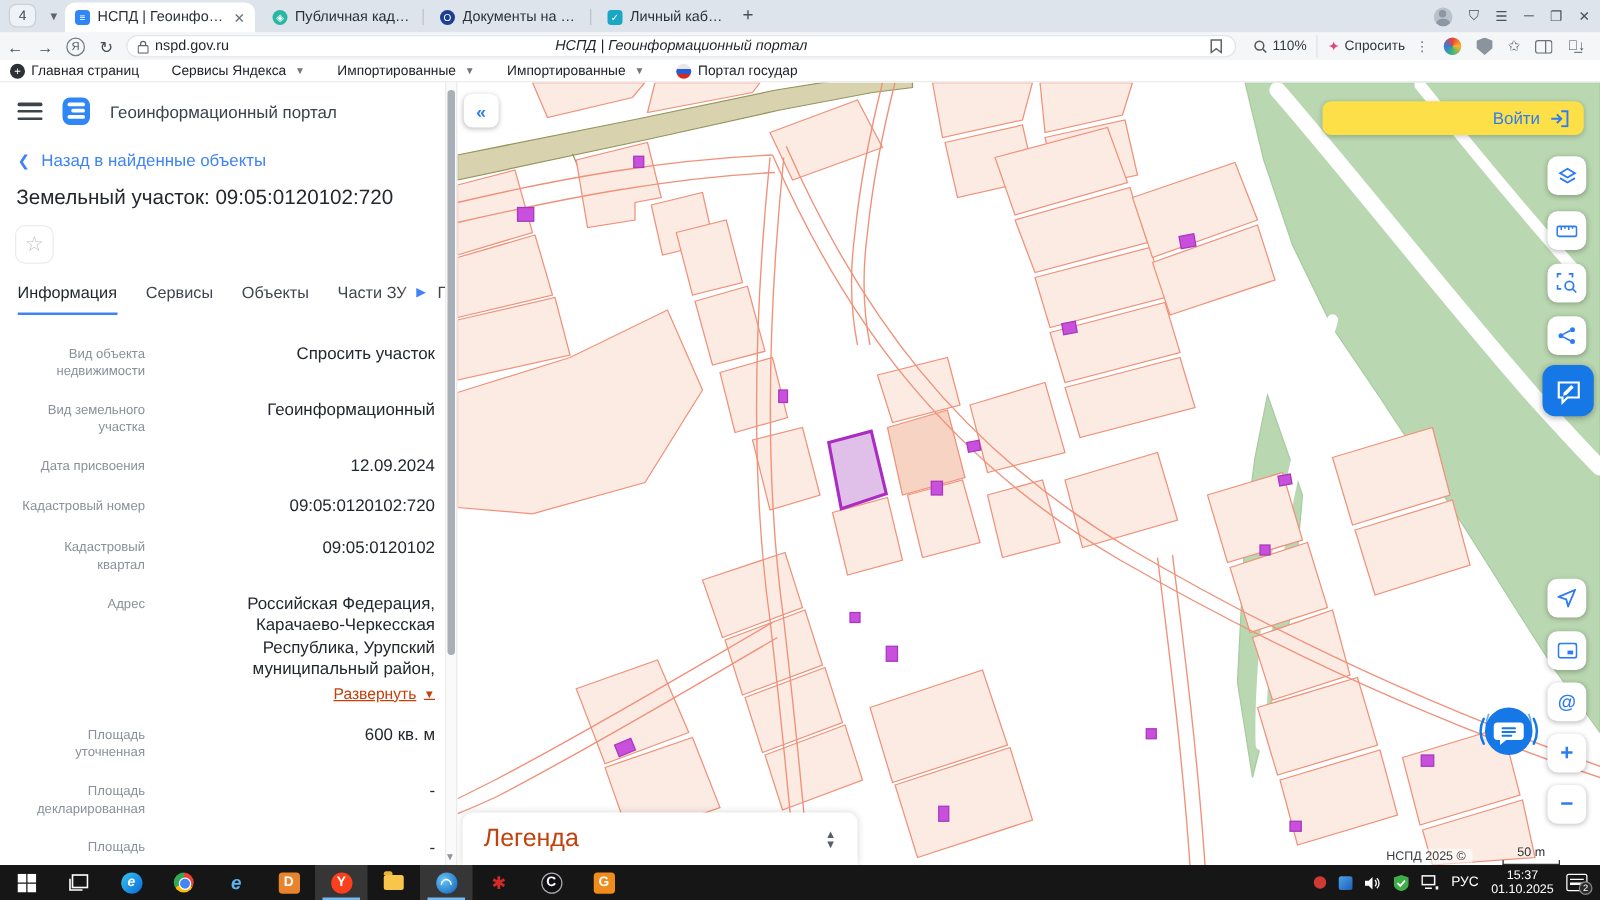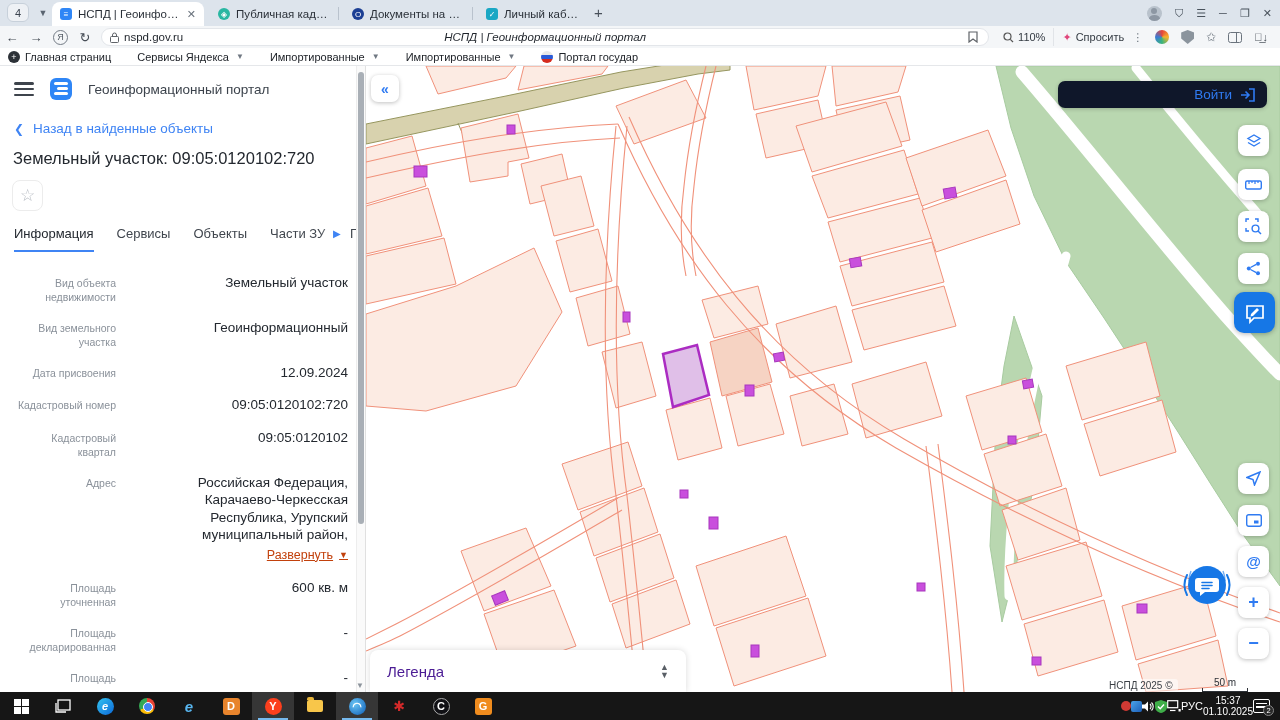--- a/index.html
+++ b/index.html
@@ -74,45 +74,45 @@
   .par{fill:var(--c-parcel,#fcebe3);stroke:var(--c-parcel-stroke,#f0917a);stroke-width:1;}
   .pard{fill:var(--c-parcel-dark,#f6d3c3);stroke:var(--c-parcel-stroke,#f0917a);stroke-width:1;}
   .grn{fill:var(--c-green,#b9d7b0);stroke:var(--c-green-stroke,#a8cba0);stroke-width:1;}
   .gpath{fill:none;stroke:#fff;stroke-width:13;stroke-linecap:round;}
   .gpath2{fill:none;stroke:#fff;stroke-width:9;stroke-linecap:round;}
   .road{fill:var(--c-road,#d8d2ae);stroke:var(--c-road-stroke,#96965f);stroke-width:1;}
   .sline{fill:none;stroke:var(--c-parcel-stroke,#f0917a);stroke-width:1.1;}
   .sel{fill:var(--c-selected,#e0bfe8);stroke:var(--c-selected-stroke,#ab2cc2);stroke-width:2.5;}
   .bld{fill:var(--c-building,#c94fdd);stroke:var(--c-building-stroke,#a837bd);stroke-width:1;}
   .collapse{position:absolute;left:5px;top:9px;width:28px;height:27px;background:#fff;border-radius:7px;box-shadow:0 1px 4px rgba(0,0,0,.25);color:#2f7bf2;font-size:14px;font-weight:bold;display:flex;align-items:center;justify-content:center;}
-  .loginbtn{position:absolute;right:13px;top:15px;width:209px;height:27px;background:#0f172a;border-radius:7px;box-shadow:0 1px 4px rgba(0,0,0,.2);display:flex;align-items:center;justify-content:flex-end;gap:8px;padding:0 12px;color:#2f7bf2;font-size:13.5px;}
+  .loginbtn{position:absolute;right:13px;top:15px;width:209px;height:27px;background:#fde047;border-radius:7px;box-shadow:0 1px 4px rgba(0,0,0,.2);display:flex;align-items:center;justify-content:flex-end;gap:8px;padding:0 12px;color:#2f7bf2;font-size:13.5px;}
   .toolbtn{position:absolute;left:872px;width:31px;height:31px;background:#fff;border-radius:8px;box-shadow:0 1px 4px rgba(0,0,0,.25);display:flex;align-items:center;justify-content:center;color:#2f7bf2;}
   .toolbtn svg{display:block;}
   .toolblue{position:absolute;left:868px;top:226px;width:41px;height:41px;background:#1677e6;border-radius:10px;box-shadow:0 1px 5px rgba(0,0,0,.3);display:flex;align-items:center;justify-content:center;}
   .pm{font-size:18px;font-weight:bold;}
   .fab{position:absolute;left:813px;top:491px;width:56px;height:56px;}
   .legend{position:absolute;left:4px;top:584px;width:316px;height:42px;background:#fff;border-radius:8px 8px 0 0;box-shadow:0 0 6px rgba(0,0,0,.15);display:flex;align-items:center;justify-content:space-between;padding:0 17px;}
-  .legend .lt{font-size:15px;color:#4c1d95;}
+  .legend .lt{font-size:20px;color:#c2410c;}
   .legchev{display:flex;flex-direction:column;gap:1px;color:#595f66;font-size:9px;line-height:7px;}
   .attrib{position:absolute;left:738px;top:613px;background:rgba(255,255,255,.55);border-radius:3px;font-size:10px;color:#3a3f45;padding:1px 5px;white-space:nowrap;}
   .scale{position:absolute;left:836px;top:611px;width:46px;font-size:10px;color:#2c3036;text-align:center;}
   .scale .bar{height:4px;border-left:1.3px solid #2c3036;border-right:1.3px solid #2c3036;border-bottom:1.3px solid #2c3036;}
 
   
   .taskbar{left:0;top:692px;width:1280px;height:28px;background:#161616;display:flex;align-items:center;}
   .tbi{width:42px;height:28px;display:flex;align-items:center;justify-content:center;flex:0 0 auto;position:relative;}
   .tbi.active{background:rgba(255,255,255,.14);}
   .tbi.active:after{content:"";position:absolute;left:6px;right:6px;bottom:0;height:2px;background:#76b9ed;}
   .ic16{width:17px;height:17px;border-radius:3px;display:flex;align-items:center;justify-content:center;color:#fff;font-size:11px;font-weight:bold;}
   .circ{border-radius:50% !important;}
   .chromeic{width:16px;height:16px;border-radius:50%;background:conic-gradient(#ea4335 0 33%,#fbbc05 0 66%,#34a853 0 100%);position:relative;}
   .chromeic:before{content:"";position:absolute;left:4px;top:4px;width:8px;height:8px;border-radius:50%;background:#4285f4;border:1.5px solid #fff;}
   .folder{width:16px;height:12px;background:#f8c64a;border-radius:2px;position:relative;}
   .folder:before{content:"";position:absolute;left:0;top:-3px;width:7px;height:3px;background:#e8b53a;border-radius:2px 2px 0 0;}
-  .tray{margin-left:auto;display:flex;align-items:center;padding-right:10px;color:#fff;}
+  .tray{margin-left:auto;display:flex;align-items:center;gap:10px;padding-right:10px;color:#fff;}
   .trayic{font-size:10px;display:flex;align-items:center;}
   .lang{font-size:11px;}
   .clock{font-size:10px;line-height:11px;text-align:center;}
   .notif{position:relative;width:17px;height:14px;border:1.3px solid #fff;border-radius:2px;}
   .notif i{position:absolute;left:2px;top:2.5px;right:2px;height:1.5px;background:#fff;}
   .notif i+i{top:6px;}
   .nbadge{position:absolute;right:-5px;bottom:-4px;width:11px;height:11px;border-radius:50%;background:#2a2a2a;border:1px solid #888;color:#fff;font-size:7.5px;display:flex;align-items:center;justify-content:center;}
 </style>
 </head>
 <body>
@@ -244,21 +244,21 @@
       <div class="ptab">Объекты</div>
       <div class="ptab">Части ЗУ</div>
 
     </div>
     <div class="ptabarrow">▶</div>
     <div class="ptabmore">Г</div>
 
     <div class="fields">
       <div class="frow">
           <div class="flabel">Вид объекта недвижимости</div>
-          <div class="fvalue">Земельный участок</div>
+          <div class="fvalue">Спросить участок</div>
         </div>
       <div class="frow">
           <div class="flabel">Вид земельного участка</div>
           <div class="fvalue">Геоинформационный</div>
         </div>
       <div class="frow">
           <div class="flabel">Дата присвоения</div>
           <div class="fvalue">12.09.2024</div>
         </div>
       <div class="frow">

